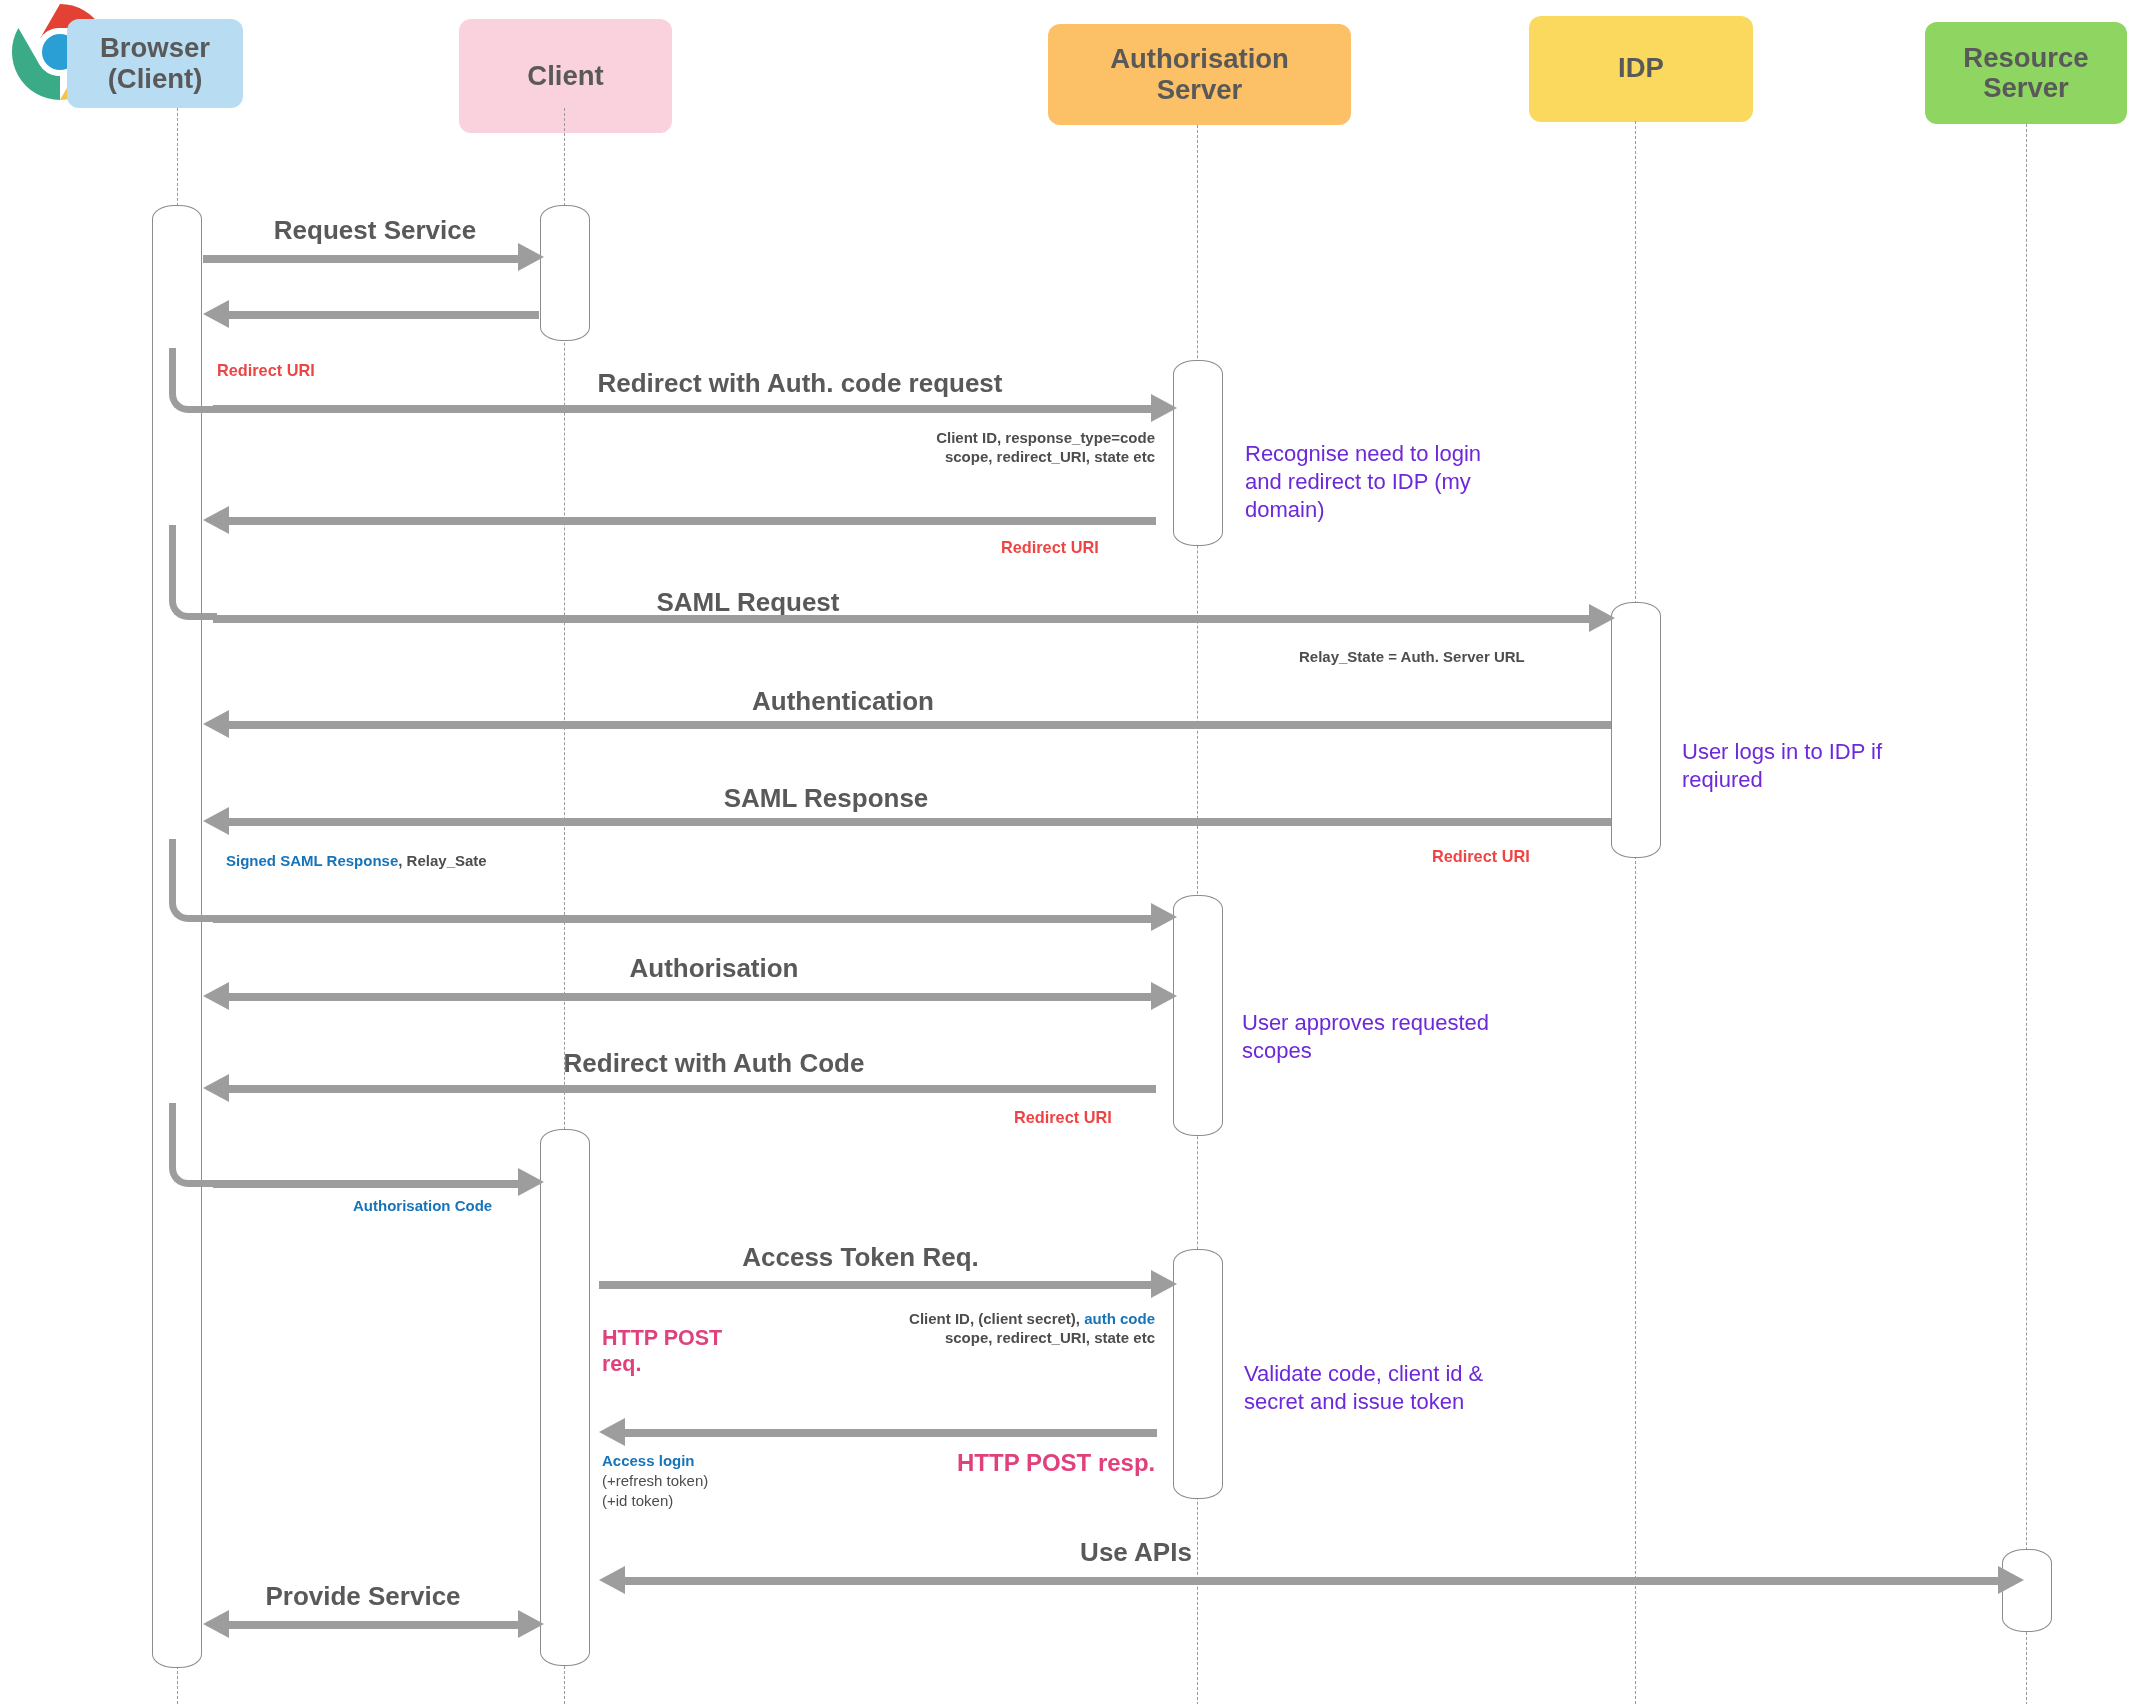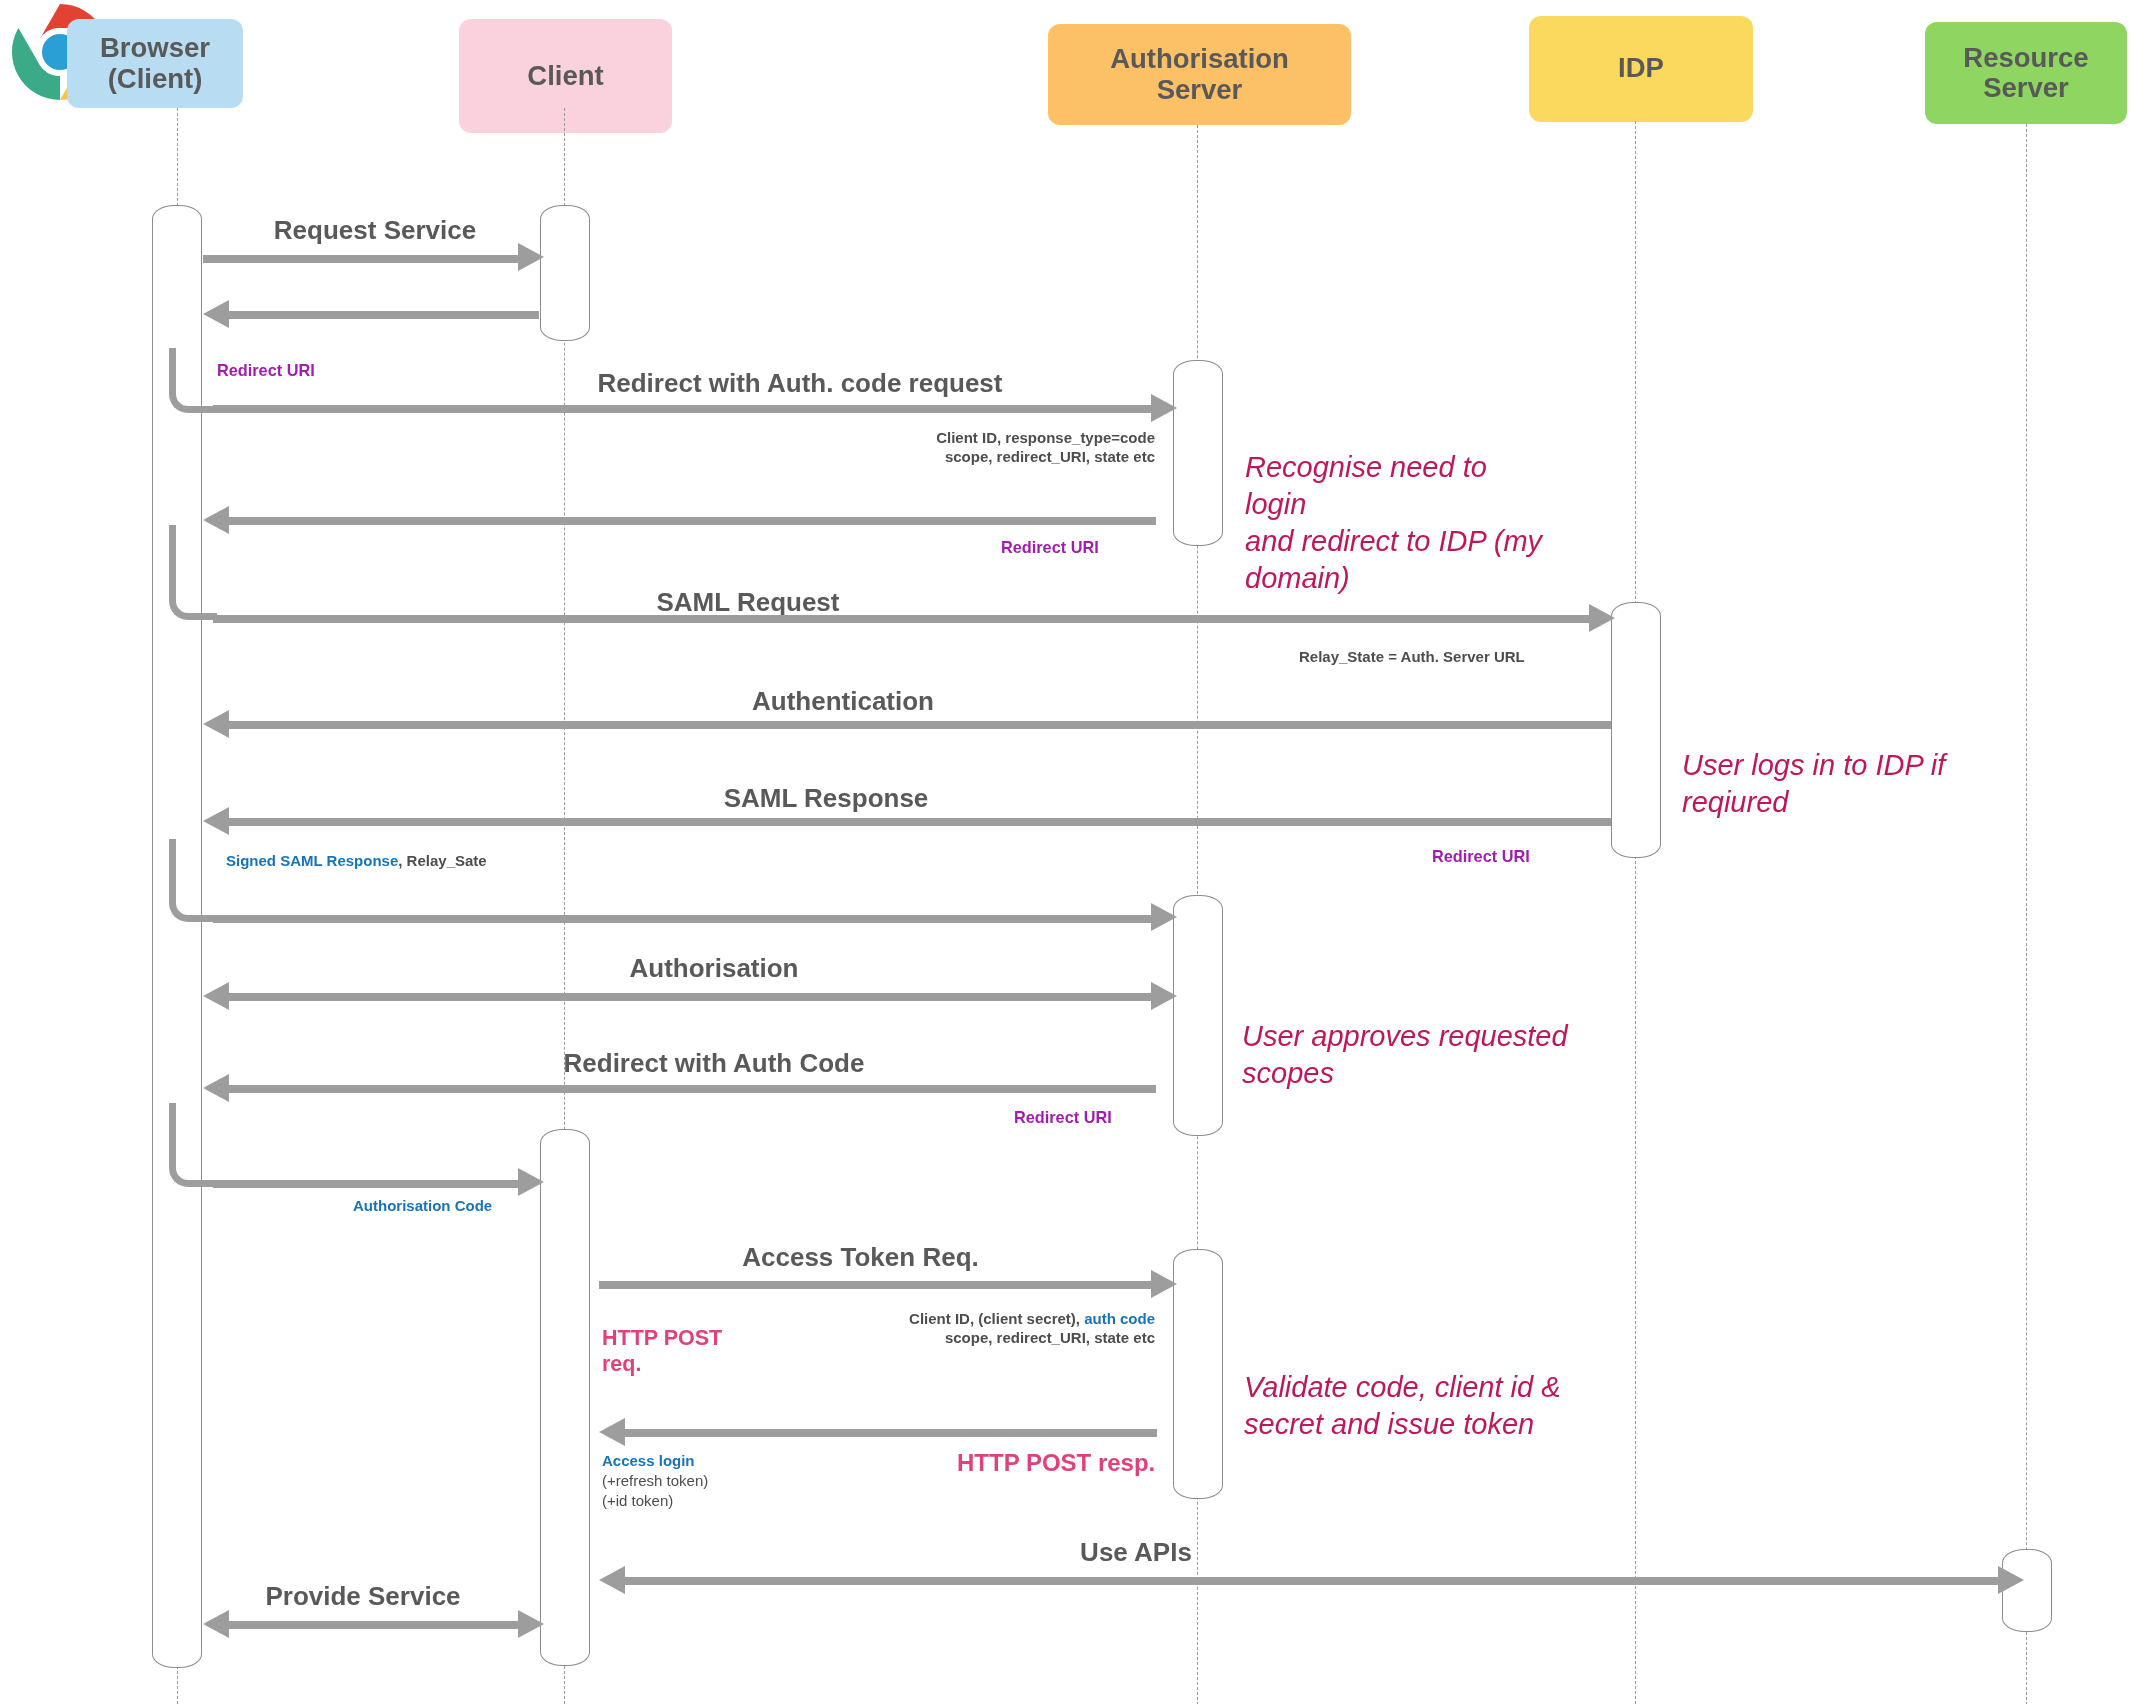--- a/index.html
+++ b/index.html
@@ -41,29 +41,29 @@
   
   .msg-title{
     position:absolute;color:#595959;font-weight:bold;font-size:26px;
     text-align:center;white-space:nowrap;
   }
   .sub-note{
     position:absolute;color:#4d4d4d;font-weight:bold;font-size:15px;
     line-height:1.28;white-space:nowrap;
   }
   .note-green{
-    position:absolute;color:#a21caf;font-weight:bold;font-size:16.3px;white-space:nowrap;
+    position:absolute;color:#ef4444;font-weight:bold;font-size:16.3px;white-space:nowrap;
   }
   .note-blue{color:#1874b8;font-weight:bold;}
   .note-pink{
     position:absolute;color:#e0407c;font-weight:bold;font-size:21.5px;
     line-height:1.2;white-space:nowrap;
   }
   .annotation{
-    position:absolute;color:#be185d;font-size:29px;line-height:1.28;font-weight:normal;font-style:italic;
+    position:absolute;color:#6d28d9;font-size:22px;line-height:1.28;font-weight:normal;
   }
   .sub-gray{color:#4d4d4d;font-weight:bold;}
 
   
   .chrome-logo{position:absolute;}
 </style>
 </head>
 <body>
 
 <div id="diagram">

